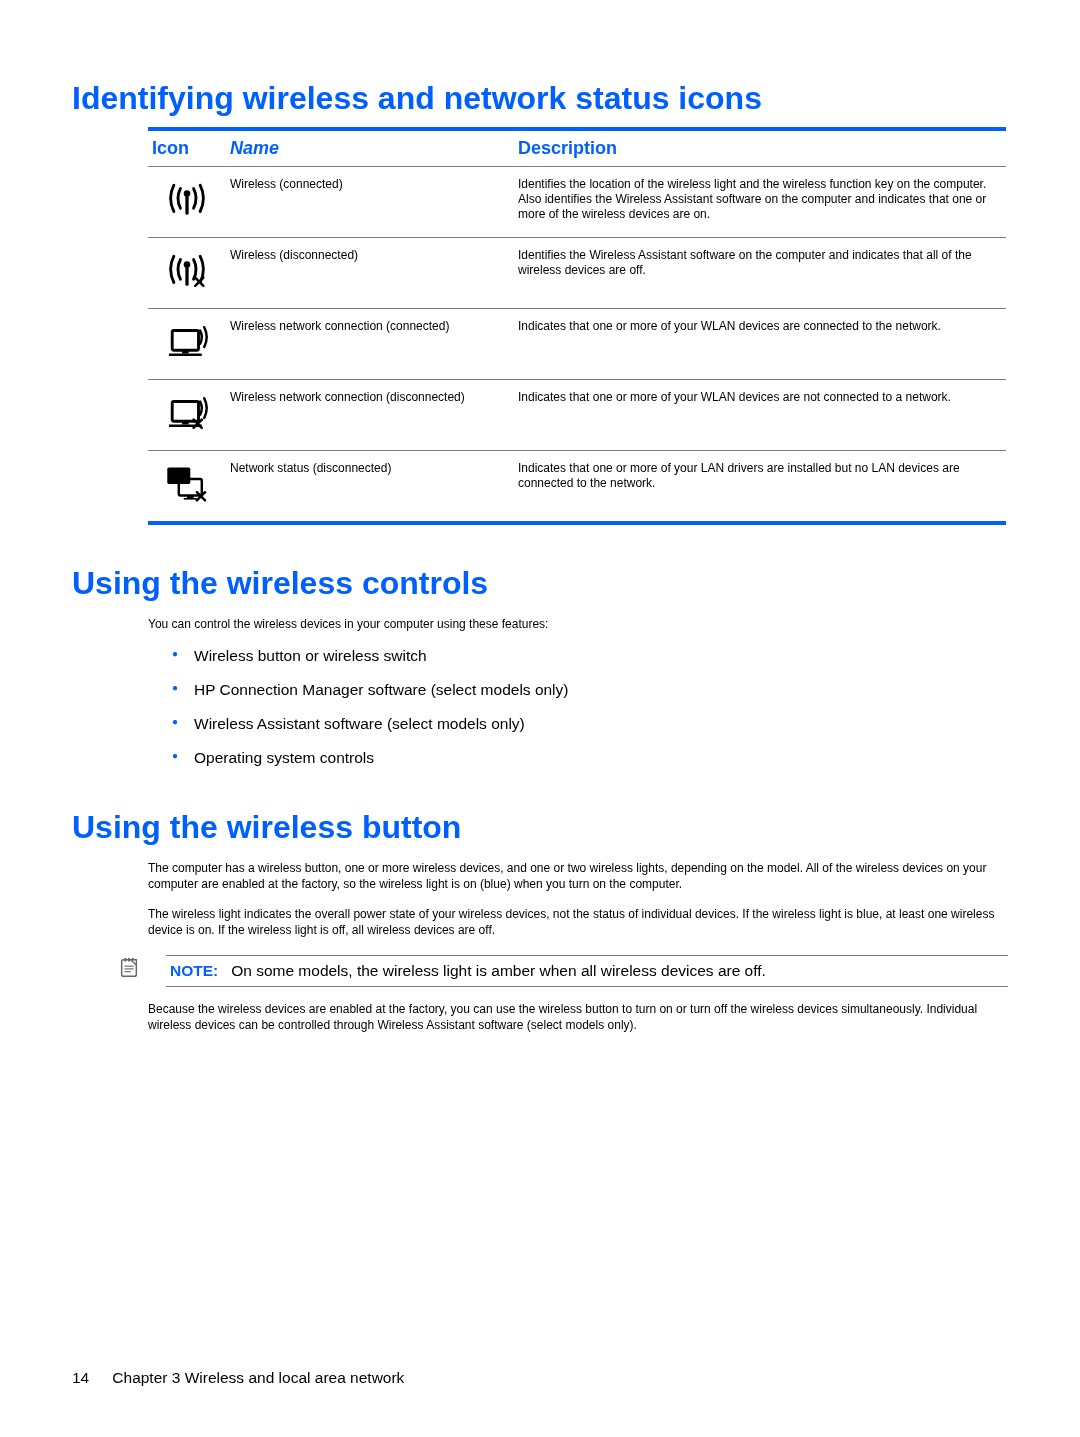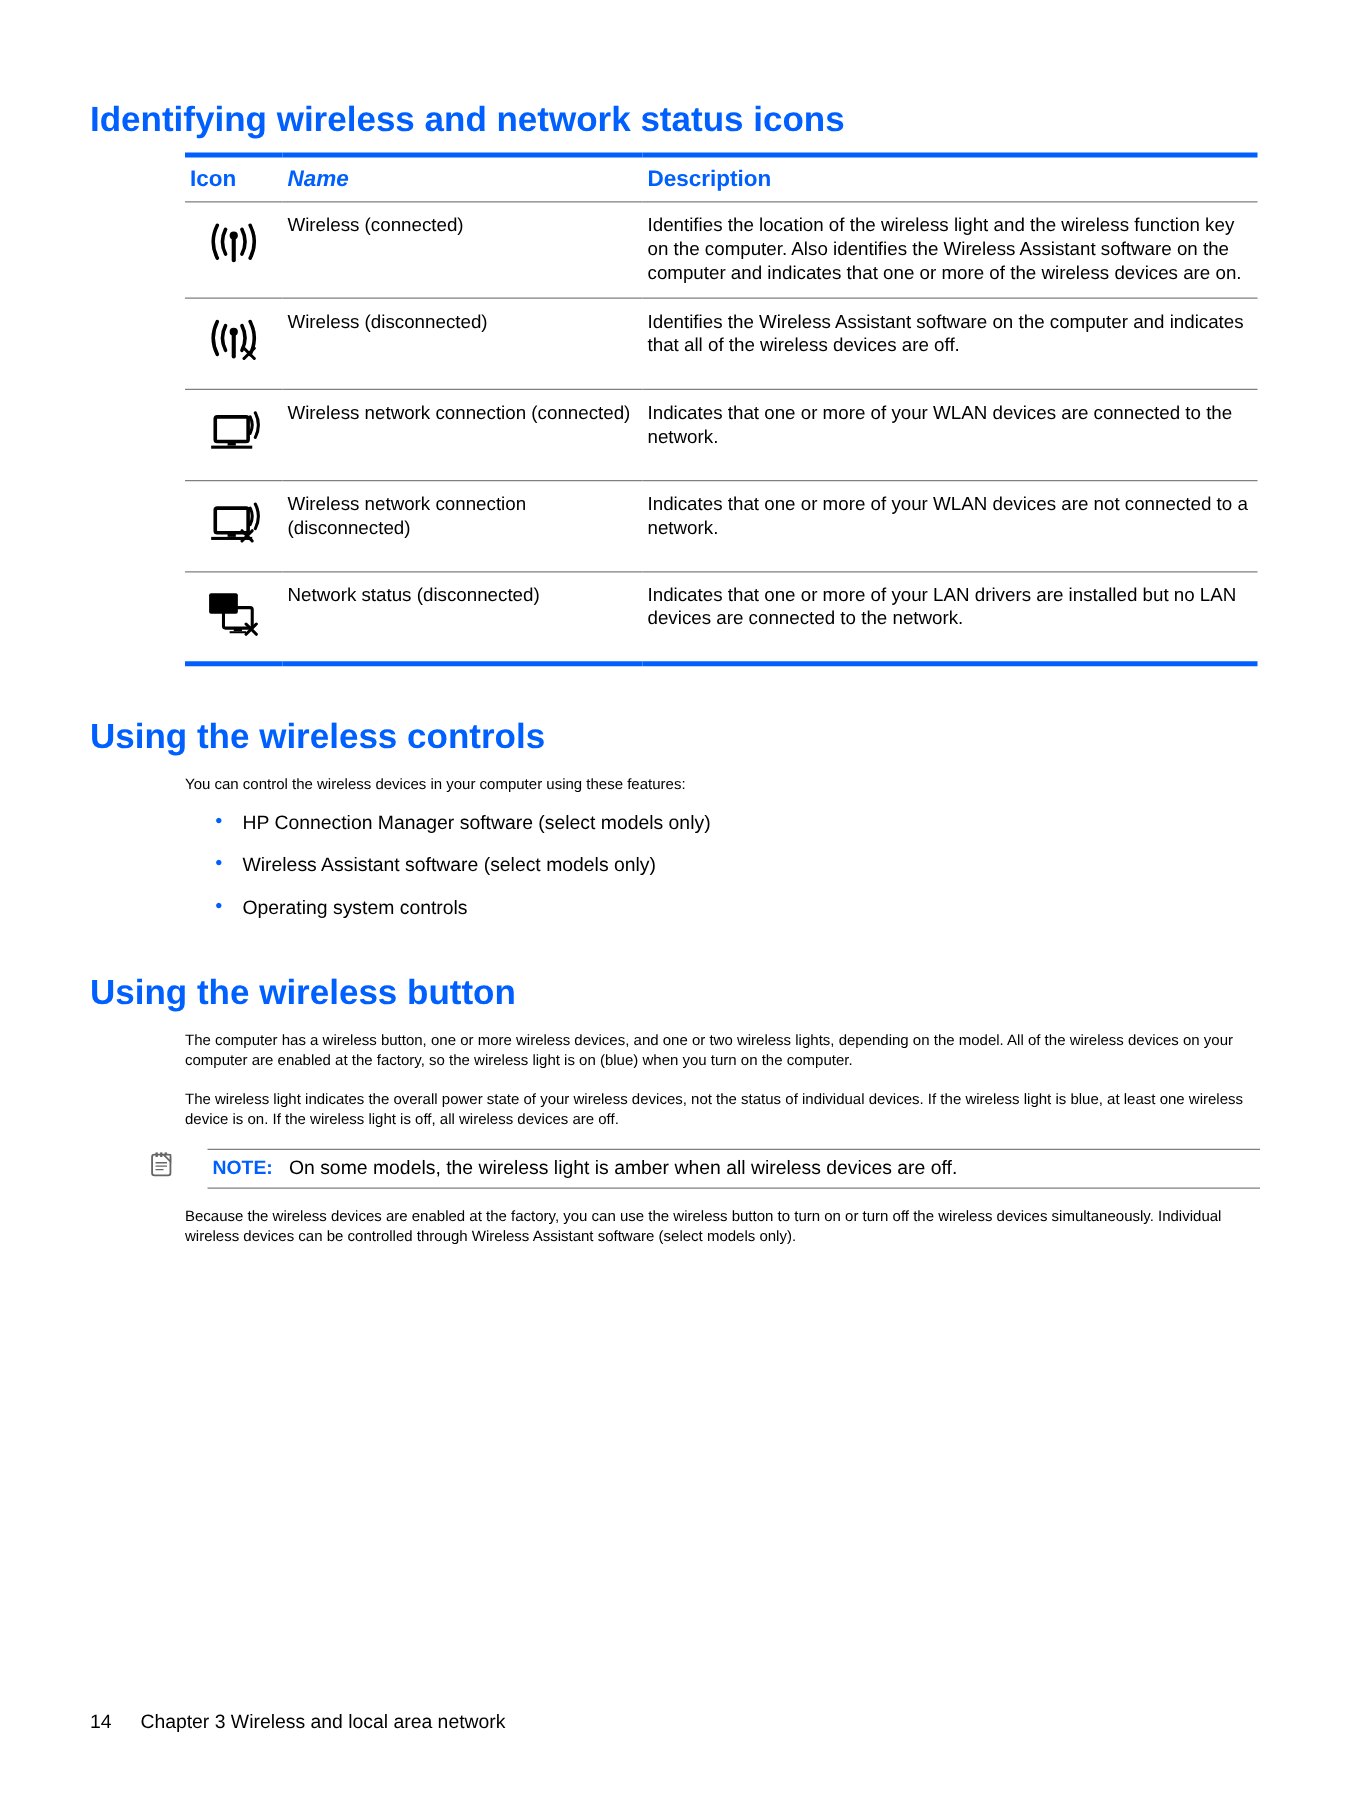--- a/index.html
+++ b/index.html
@@ -10,21 +10,21 @@
   }
   .page {
     width: 1080px;
     min-height: 1437px;
     padding: 80px 72px 40px 72px;
     box-sizing: border-box;
     position: relative;
   }
   .h2 {
     color: #0060ff;
-    font-size: 28px;
+    font-size: 32px;
     font-weight: bold;
     margin: 0 0 10px 0;
   }
   .h2.pad-top { margin-top: 40px; }
 
   
   .icon-table {
     width: 858px;
     margin-left: 76px;
     border-collapse: collapse;
@@ -34,21 +34,21 @@
   .icon-table thead th {
     text-align: left;
     color: #0060ff;
     font-weight: bold;
     font-size: 18px;
     padding: 7px 4px;
     border-bottom: 1px solid #7f7f7f;
     vertical-align: top;
   }
   .icon-table tbody td {
-    font-size: 15px;
+    font-size: 12px;
     line-height: 1.25;
     padding: 10px 4px;
     border-bottom: 1px solid #7f7f7f;
     vertical-align: top;
   }
   .icon-table tbody tr:last-child td { border-bottom: none; }
   .col-icon  { width: 70px; }
   .col-name  { width: 280px; font-style: italic; }
   .col-desc  {}
   .icon-cell { text-align: center; padding-top: 6px; padding-bottom: 6px; }
@@ -213,20 +213,21 @@
         </td>
         <td>Network status (disconnected)</td>
         <td>Indicates that one or more of your LAN drivers are installed but no LAN devices are connected to the network.</td>
       </tr>
     </tbody>
   </table>
 
   <h2 class="h2 pad-top">Using the wireless controls</h2>
   <div class="body-text">You can control the wireless devices in your computer using these features:</div>
   <ul class="feature-list">
+    <li>Wireless button or wireless switch</li>
     <li>HP Connection Manager software (select models only)</li>
     <li>Wireless Assistant software (select models only)</li>
     <li>Operating system controls</li>
   </ul>
 
   <h2 class="h2 pad-top">Using the wireless button</h2>
   <div class="body-text">The computer has a wireless button, one or more wireless devices, and one or two wireless lights, depending on the model. All of the wireless devices on your computer are enabled at the factory, so the wireless light is on (blue) when you turn on the computer.</div>
   <div class="body-text">The wireless light indicates the overall power state of your wireless devices, not the status of individual devices. If the wireless light is blue, at least one wireless device is on. If the wireless light is off, all wireless devices are off.</div>
 
   <div class="note-wrap">

